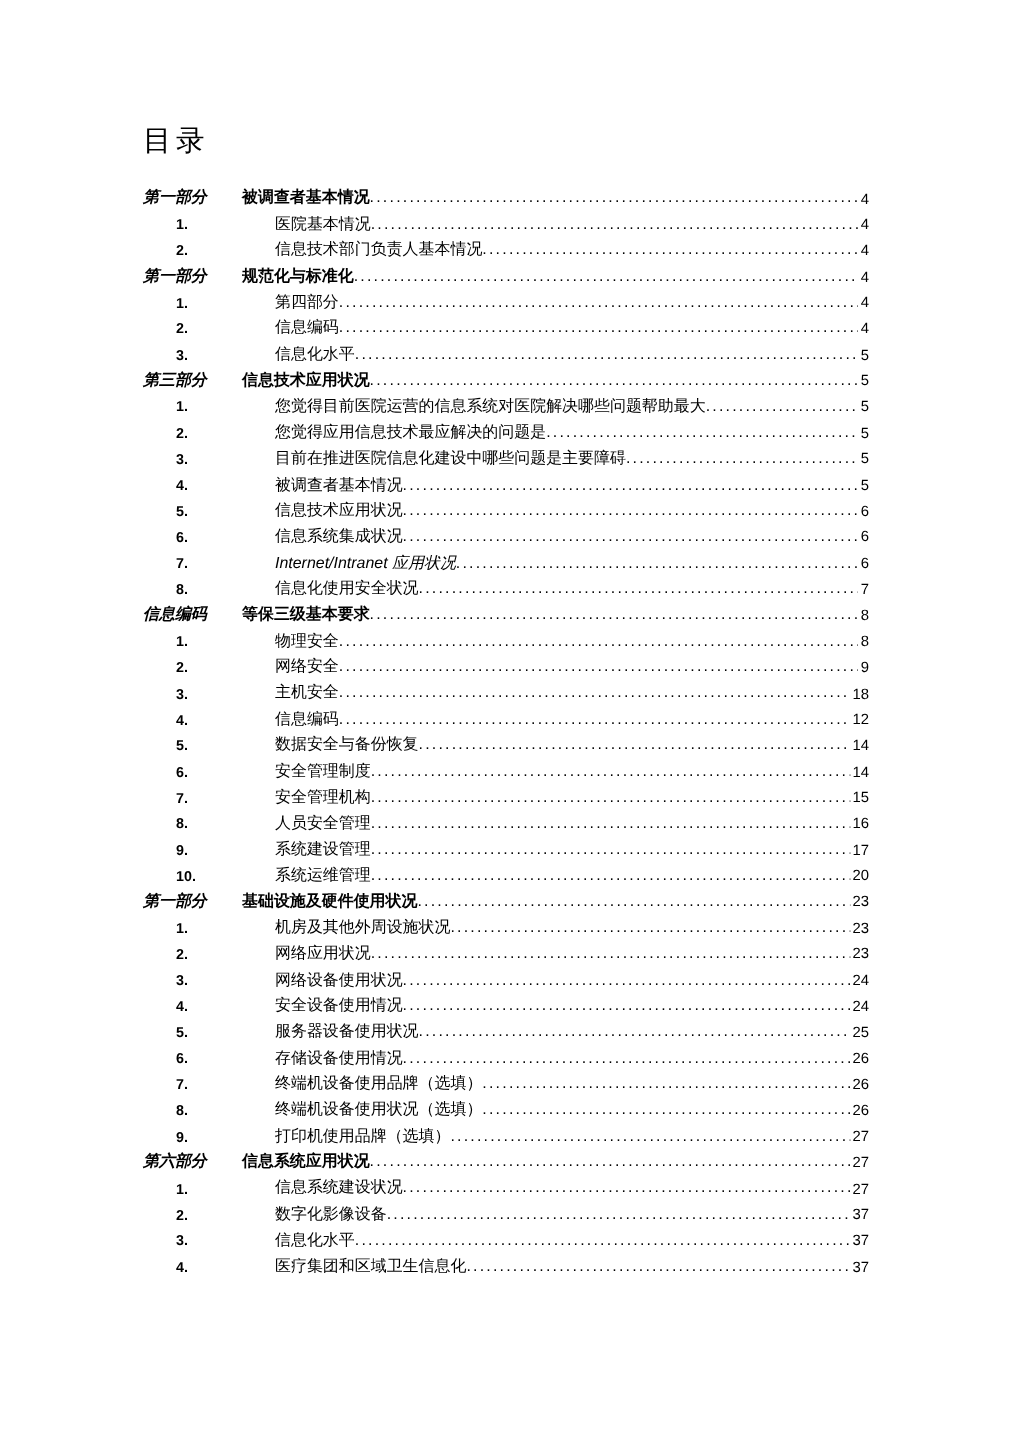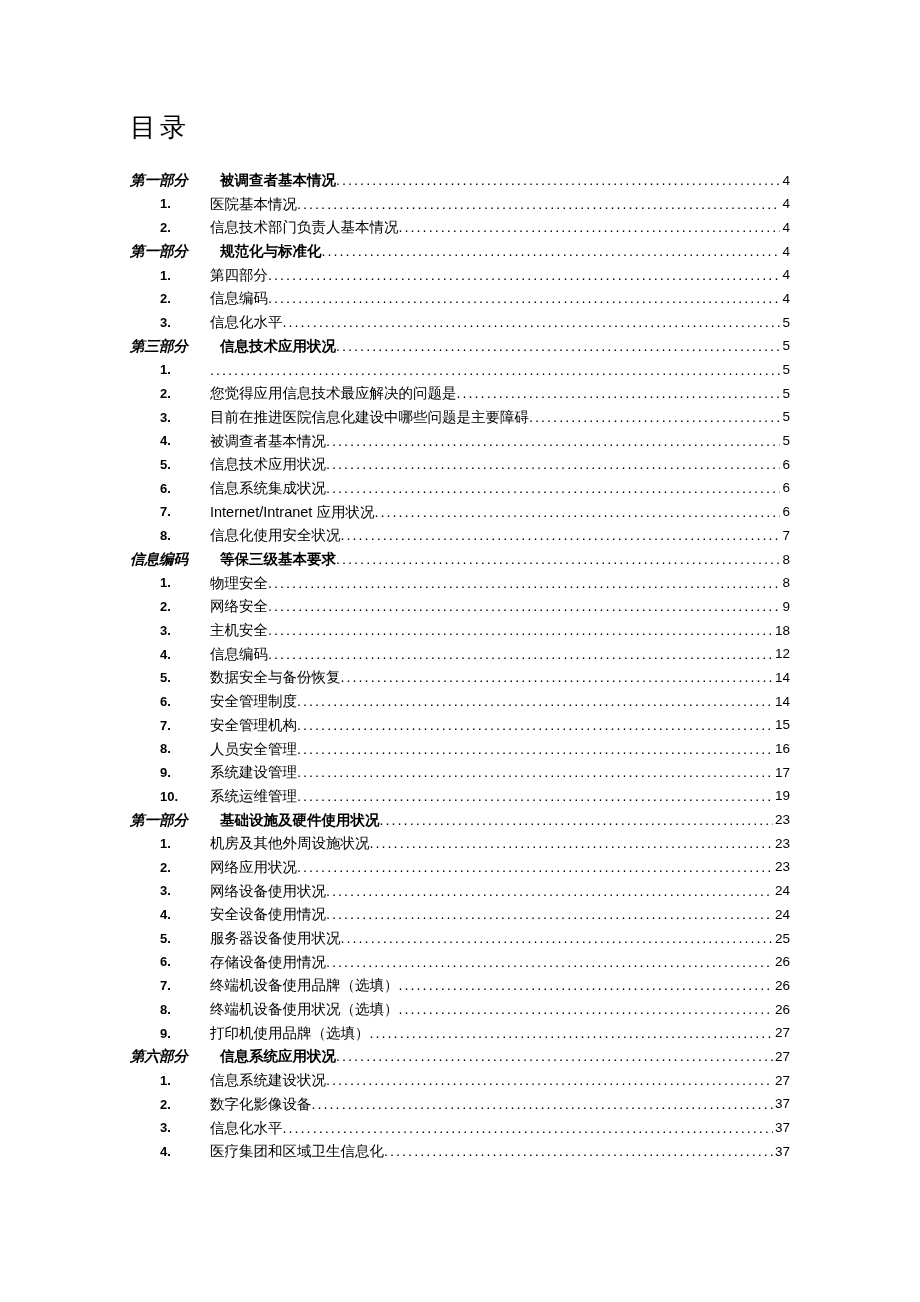--- a/index.html
+++ b/index.html
@@ -45,39 +45,41 @@
     .toc-row.item .num {
       padding-left: 30px;
       width: 80px;
       flex: 0 0 auto;
       font-family: Arial, sans-serif;
       font-weight: bold;
       font-size: 13px;
     }
     .toc-row.item .label {
       flex: 0 0 auto;
+      margin-left: 40px;
     }
     .dots {
       flex: 1 1 auto;
       overflow: hidden;
       color: #000;
       letter-spacing: 2px;
       font-family: Arial, sans-serif;
     }
     .dots::before {
       content: ".....................................................................................................................................................................................................";
     }
     .page {
       flex: 0 0 auto;
       font-family: Arial, sans-serif;
       font-size: 13.5px;
       padding-left: 2px;
     }
     .label.latin {
       font-family: Arial, sans-serif;
+      font-style: italic;
     }
   </style>
 </head>
 <body>
 
 <h1 class="title">目录</h1>
 
 <div class="toc" id="toc">
     <div class="toc-row section">
       <span class="num">第一部分</span>
@@ -122,20 +124,21 @@
       <span class="page">5</span>
     </div>
     <div class="toc-row section">
       <span class="num">第三部分</span>
       <span class="label">信息技术应用状况</span>
       <span class="dots"></span>
       <span class="page">5</span>
     </div>
     <div class="toc-row item">
       <span class="num">1.</span>
+      <span class="label">您觉得目前医院运营的信息系统对医院解决哪些问题帮助最大</span>
       <span class="dots"></span>
       <span class="page">5</span>
     </div>
     <div class="toc-row item">
       <span class="num">2.</span>
       <span class="label">您觉得应用信息技术最应解决的问题是</span>
       <span class="dots"></span>
       <span class="page">5</span>
     </div>
     <div class="toc-row item">
@@ -231,21 +234,21 @@
     <div class="toc-row item">
       <span class="num">9.</span>
       <span class="label">系统建设管理</span>
       <span class="dots"></span>
       <span class="page">17</span>
     </div>
     <div class="toc-row item">
       <span class="num">10.</span>
       <span class="label">系统运维管理</span>
       <span class="dots"></span>
-      <span class="page">19</span>
+      <span class="page">20</span>
     </div>
     <div class="toc-row section">
       <span class="num">第一部分</span>
       <span class="label">基础设施及硬件使用状况</span>
       <span class="dots"></span>
       <span class="page">23</span>
     </div>
     <div class="toc-row item">
       <span class="num">1.</span>
       <span class="label">机房及其他外周设施状况</span>

